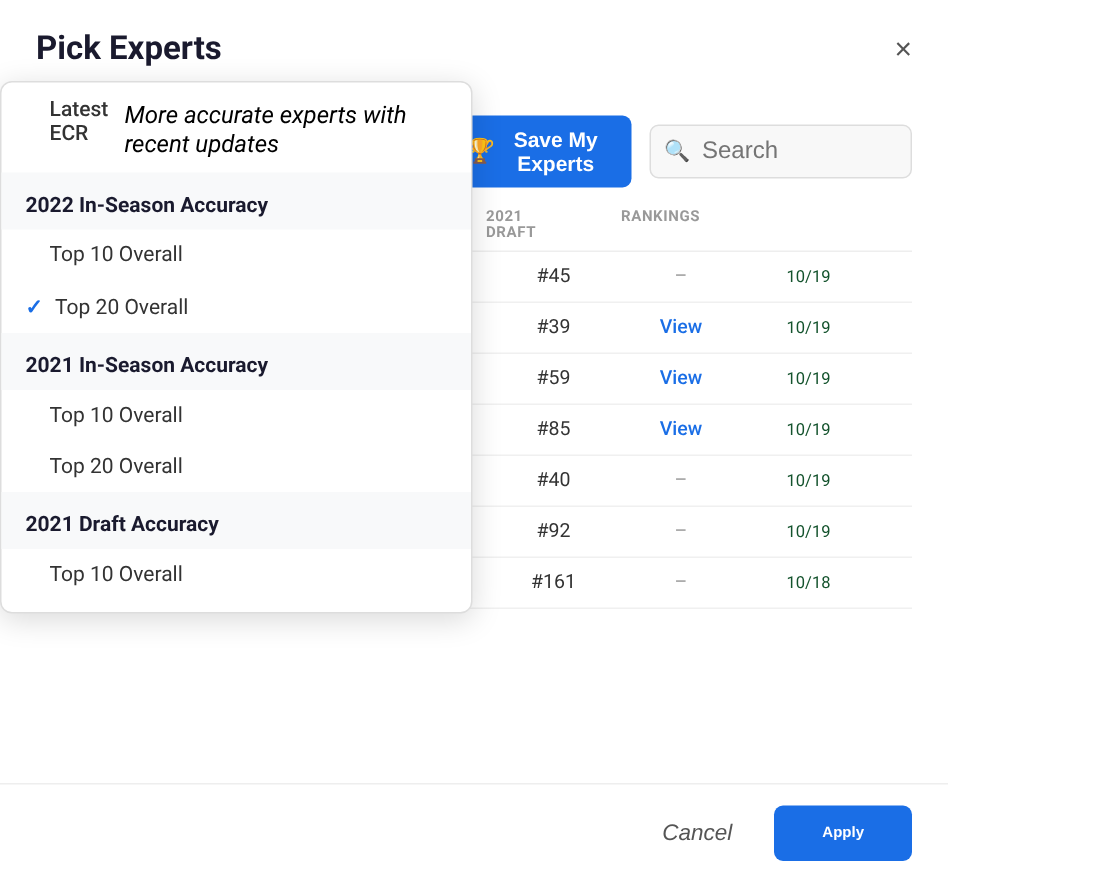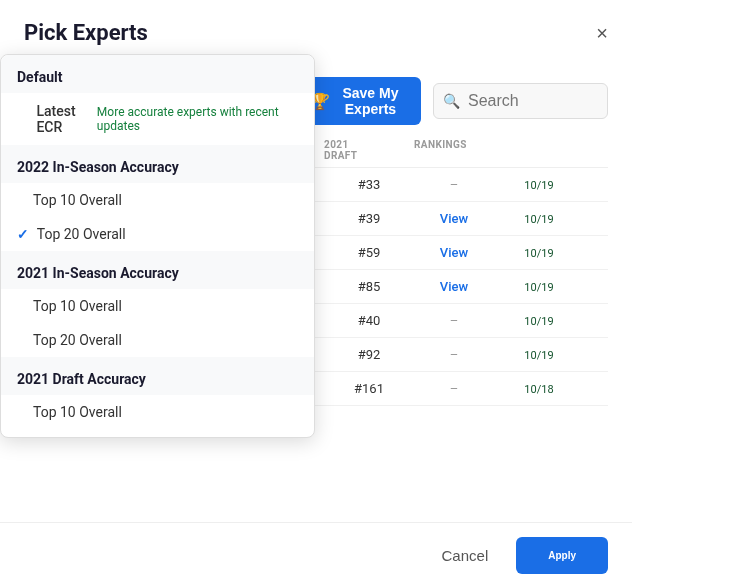--- a/index.html
+++ b/index.html
@@ -246,23 +246,24 @@
       flex-direction: row;
     }
 
     .dropdown-item .item-label {
       font-size: 14px;
       color: #333;
       font-weight: 500;
     }
 
     .dropdown-item .item-sublabel {
-      font-size: 12px;
-      color: #15803d;
+      font-size: 16px;
+      color: #000000;
       margin-top: 2px;
+      font-style: italic;
     }
 
     .dropdown-item .check-placeholder {
       width: 22px;
     }
 
     .dropdown-sub-item {
       padding: 9px 16px 9px 32px;
       cursor: pointer;
       font-size: 14px;
@@ -291,20 +292,21 @@
     }
 
     .cancel-btn {
       background: none;
       border: none;
       color: #555;
       font-size: 15px;
       font-weight: 500;
       cursor: pointer;
       padding: 10px 16px;
+      font-style: italic;
     }
 
     .apply-btn {
       background: #1a6ee6;
       color: #fff;
       border: none;
       border-radius: 6px;
       padding: 10px 32px;
       font-size: 10px;
       font-weight: 700;
@@ -346,21 +348,20 @@
     </button>
 
     <div class="search-wrapper">
       <span class="search-icon-wrap">🔍</span>
       <input class="search-input" type="text" placeholder="Search" style="">
     </div>
   </div>
 
   <div class="dropdown-overlay">
 
-    <div class="dropdown-section-header">Default</div>
     <div class="dropdown-item">
       <span class="check-placeholder"></span>
       <div class="item-content">
         <span class="item-label">Latest ECR</span>
         <span class="item-sublabel">More accurate experts with recent updates</span>
       </div>
     </div>
 
     <div class="dropdown-section-header">2022 In-Season Accuracy</div>
     <div class="dropdown-sub-item">Top 10 Overall</div>
@@ -386,21 +387,21 @@
       </div>
       <div class="th">2021<br>DRAFT</div>
       <div class="th">RANKINGS</div>
     </div>
 
     <div class="table-rows">
 
       <div class="table-row">
         <div class="td left"><span class="expert-name">aybon</span></div>
         <div class="td"><span class="rank-badge">#1</span></div>
-        <div class="td">#33</div>
+        <div class="td">#45</div>
         <div class="td"><span class="dash">–</span></div>
         <div class="td"><span class="date">10/19</span></div>
       </div>
 
       <div class="table-row">
         <div class="td left"><span class="expert-name">eOracle</span></div>
         <div class="td"><span class="rank-badge">#8</span></div>
         <div class="td">#39</div>
         <div class="td"><span class="view-link">View</span></div>
         <div class="td"><span class="date">10/19</span></div>

